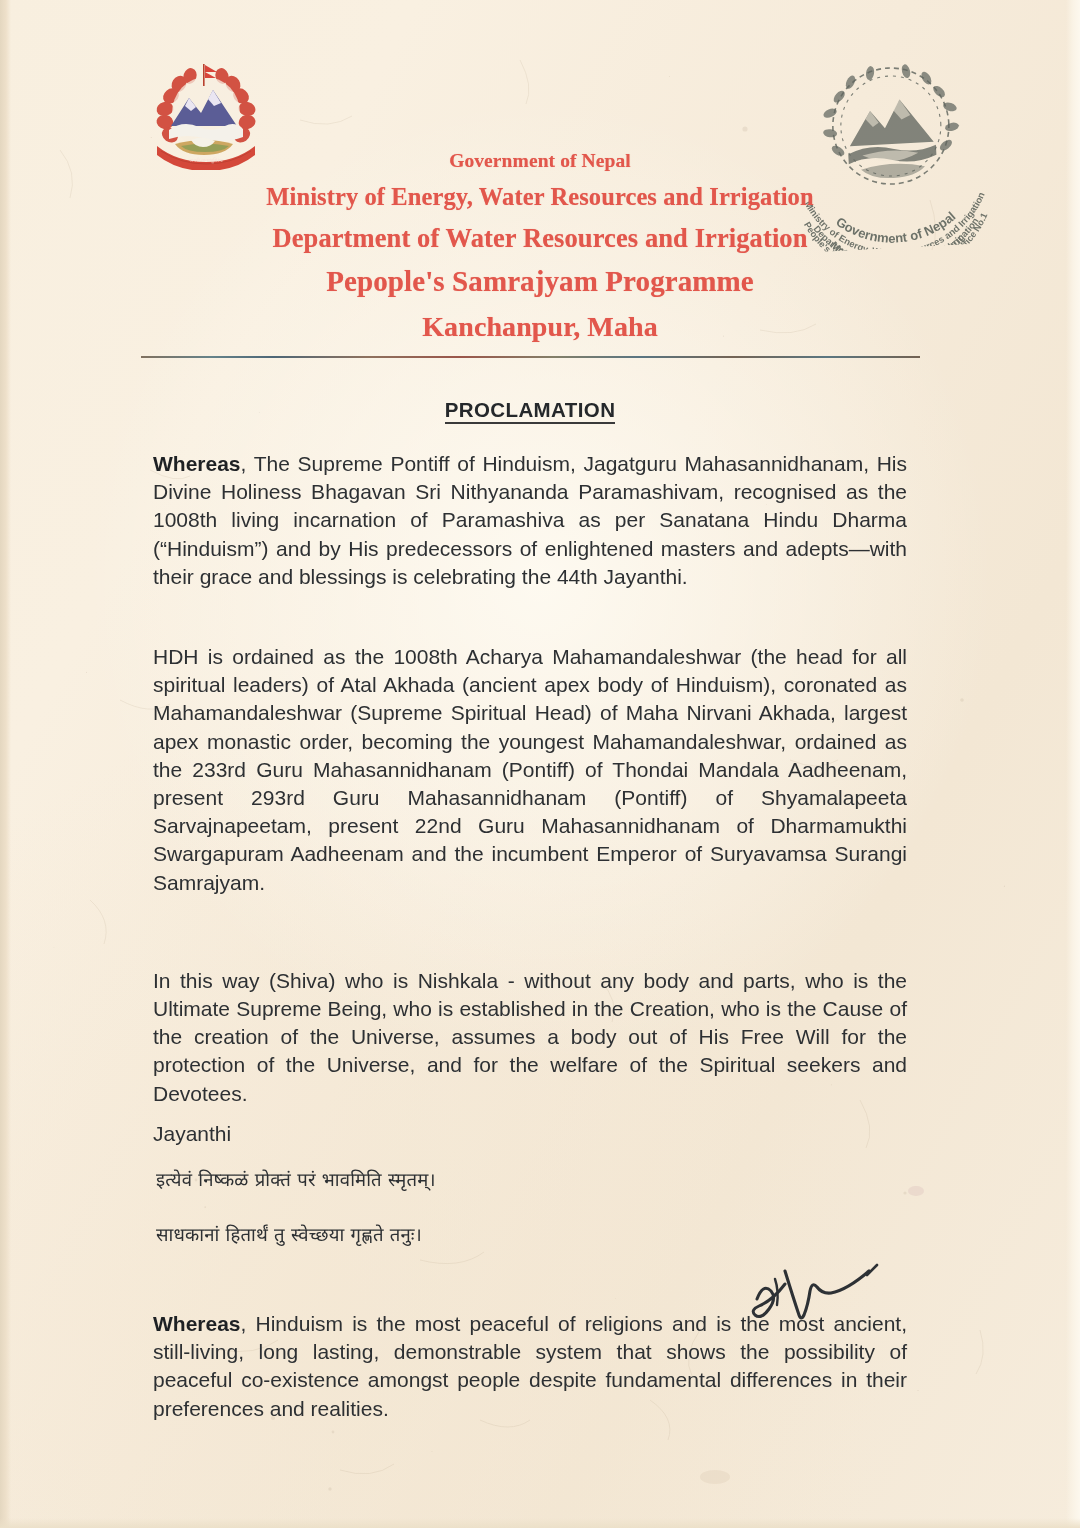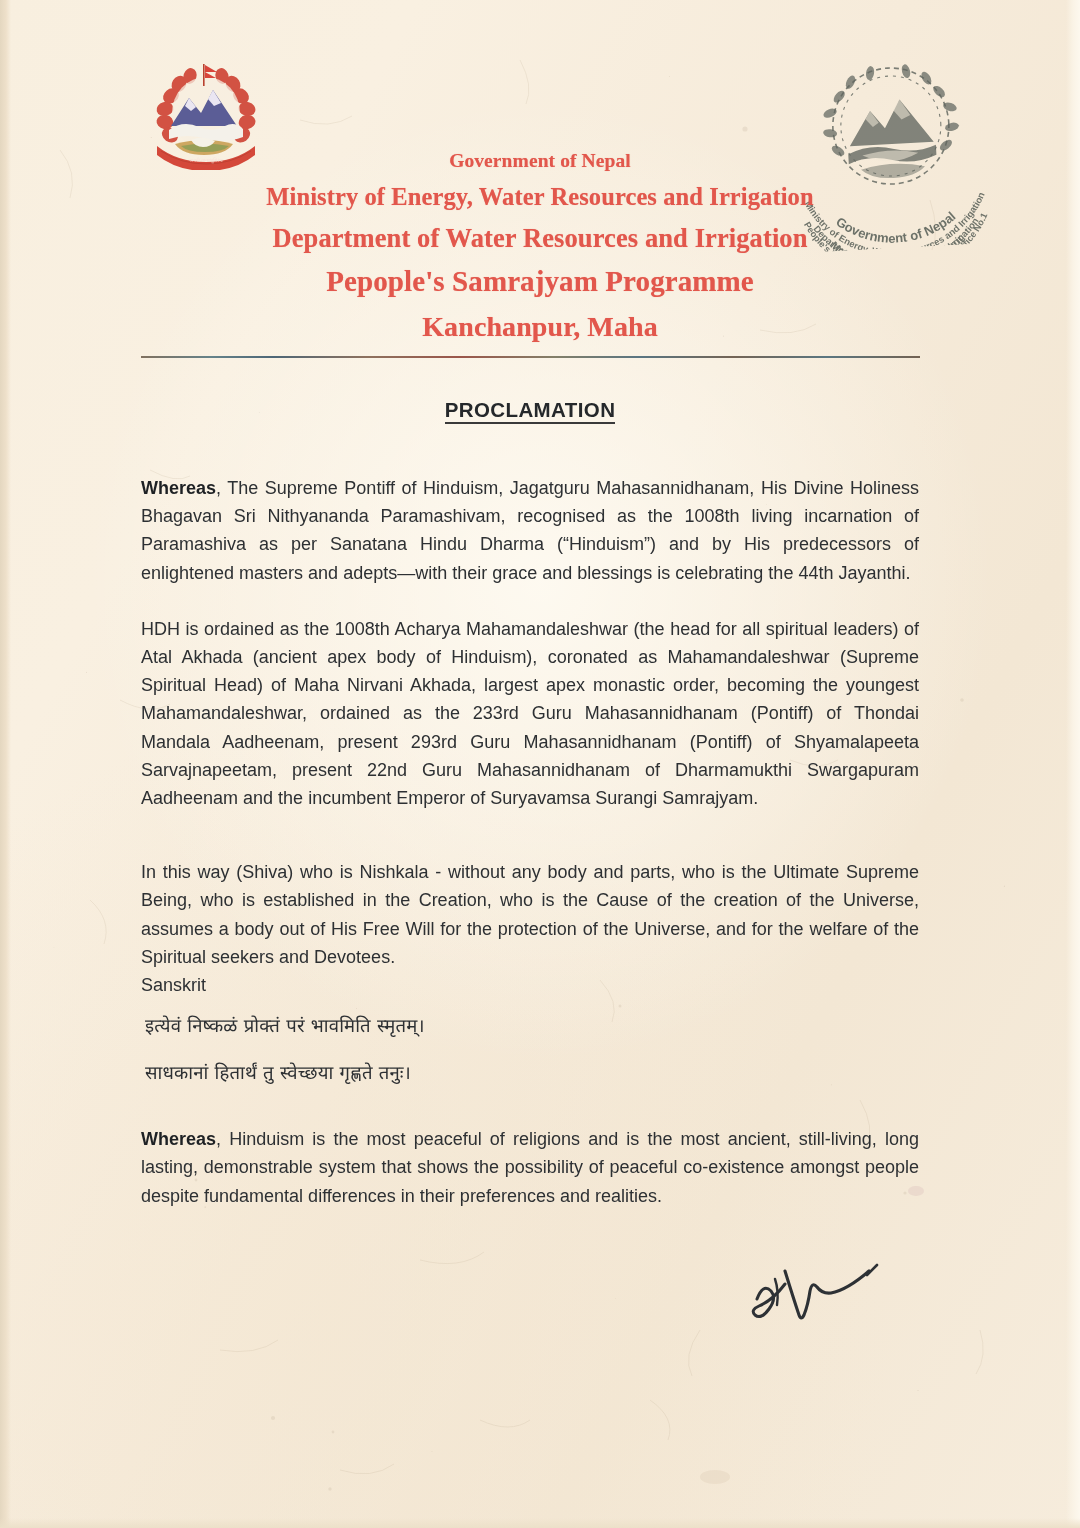--- a/index.html
+++ b/index.html
@@ -87,43 +87,43 @@
 
   
   #doc{
     position:absolute;left:141px;top:398px;width:778px;
     color:#2b2b2b;
   }
   #title{
     text-align:center;
     font-size:20.5px;font-weight:bold;letter-spacing:.4px;
     color:#25282b;
-    margin:0 0 52px 0;
+    margin:0 0 28px 0;
   }
   #title span{
     border-bottom:2px solid #3a3a3a;padding-bottom:1px;
   }
 
   p.body{
-    margin:0;
-    font-size:18px;
+    margin:12px;
+    font-size:21px;
     line-height:28.2px;
     text-align:justify;
     color:#2d3033;
   }
   p.body b{font-weight:bold;color:#1e2124;}
   .gap-lg{height:28px;}
   .gap-xl{height:46px;}
 
   .sanskrit{
     font-family:"DejaVu Sans", sans-serif;
     font-size:18.5px;
     line-height:40px;
     color:#2d3033;
-    margin:4px;
+    margin:15px;
     letter-spacing:.2px;
   }
   .sk-line{margin-top:7px;}
 
   
   #signature{position:absolute;left:735px;top:1243px;width:190px;height:110px;}
 
   
   .blotch{position:absolute;border-radius:50%;pointer-events:none;}
 </style>
@@ -289,21 +289,21 @@
 
     <div class="gap-lg"></div>
 
     <p class="body">HDH is ordained as the 1008th Acharya Mahamandaleshwar (the head for all spiritual leaders) of Atal Akhada (ancient apex body of Hinduism), coronated as Mahamandaleshwar (Supreme Spiritual Head) of Maha Nirvani Akhada, largest apex monastic order, becoming the youngest Mahamandaleshwar, ordained as the 233rd Guru Mahasannidhanam (Pontiff) of Thondai Mandala Aadheenam, present 293rd Guru Mahasannidhanam (Pontiff) of Shyamalapeeta Sarvajnapeetam,  present 22nd Guru Mahasannidhanam of Dharmamukthi Swargapuram Aadheenam and the incumbent Emperor of Suryavamsa Surangi Samrajyam.</p>
 
     <div class="gap-xl"></div>
 
 
     <p class="body">In this way (Shiva) who is Nishkala - without any body and parts, who is the Ultimate Supreme Being, who is established in the Creation, who is the Cause of the creation of the Universe, assumes a body out of His Free Will for the protection of the Universe, and for the welfare of the Spiritual seekers and Devotees.</p>
 
-    <p class="body">Sanskrit</p>
+    <p class="body">Jayanthi</p>
 
     <p class="sanskrit sk-line">इत्येवं निष्कळं प्रोक्तं परं भावमिति स्मृतम्।</p>
     <p class="sanskrit sk-line">साधकानां हितार्थं तु स्वेच्छया गृह्णते तनुः।</p>
 
     <div class="gap-lg"></div>
 
     <p class="body"><b>Whereas</b><span>, Hinduism is the most peaceful of religions and is the most ancient, still-living, long lasting, demonstrable system that shows the possibility of peaceful co-existence amongst people despite fundamental differences in their preferences and realities.</span></p>
   </div>
 
   <svg id="signature" viewBox="0 0 190 110">

